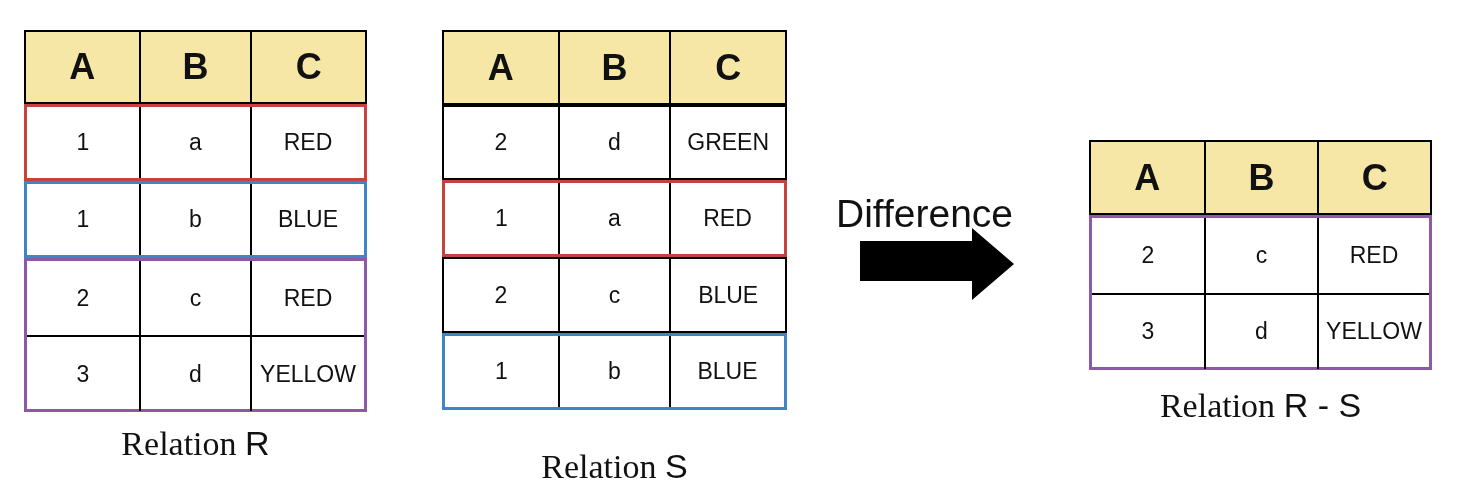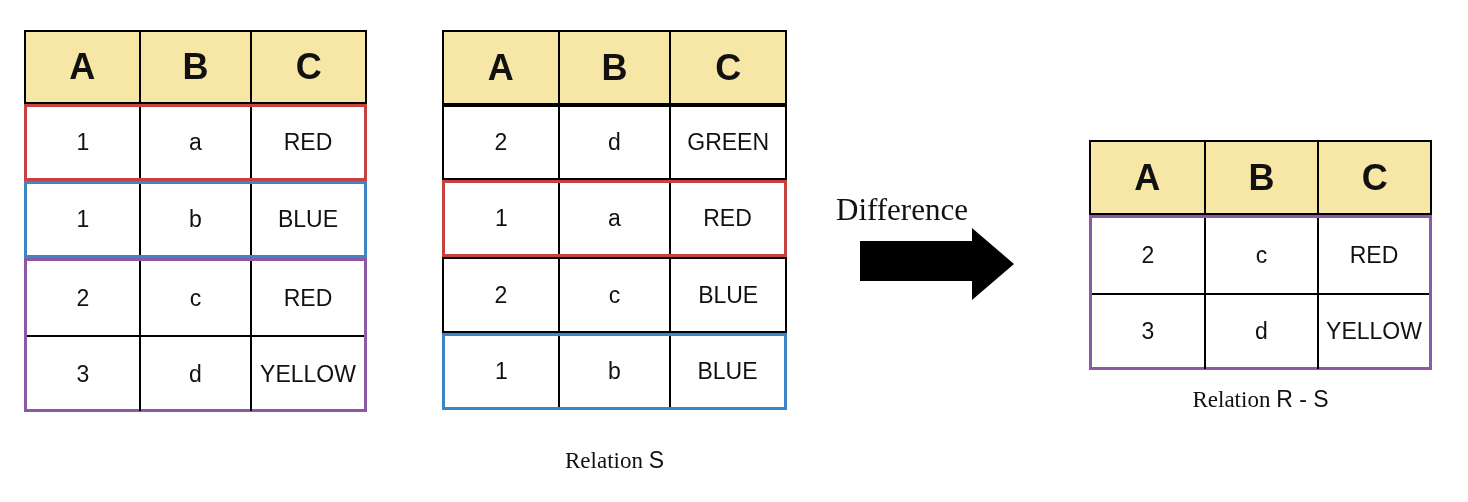--- a/index.html
+++ b/index.html
@@ -22,24 +22,24 @@
   .cols-r{grid-template-columns:114fr 113fr 116fr;}
   .cols-s{grid-template-columns:115fr 113fr 117fr;}
   .cols-res{grid-template-columns:114fr 115fr 114fr;}
   .cell{display:flex;align-items:center;justify-content:center;
         font-size:23px;color:var(--ink);overflow:hidden;white-space:nowrap;}
   .cell + .cell{border-left:2px solid var(--line);}
   .th{font-weight:bold;font-size:36px;background:var(--hdr);}
   .group-row{height:50%;}
   .group-row + .group-row{border-top:2px solid var(--line);}
   .caption{position:absolute;text-align:center;font-family:"Liberation Serif",serif;
-           font-size:23px;color:var(--ink);}
+           font-size:34px;color:var(--ink);}
   .caption .sans{font-family:"Liberation Sans",sans-serif;}
-  .op-label{position:absolute;left:836px;top:192px;font-family:Liberation Serif, serif;
-            font-size:31px;color:var(--ink);}
+  .op-label{position:absolute;left:836px;top:192px;font-family:Liberation Sans, sans-serif;
+            font-size:39px;color:var(--ink);}
   .arrow-wrap{position:absolute;left:860px;top:228px;width:154px;height:72px;}
 </style>
 </head>
 <body>
 
 <div id="stage">
 
   <div class="rel-table" style="left:24px;top:30px;width:343px;">
     <div class="rowbox" style="height:74px;">
       <div class="grid cols-r">
@@ -68,20 +68,21 @@
         <div class="cell">c</div>
         <div class="cell">RED</div>
       </div>
       <div class="grid cols-r group-row">
         <div class="cell">3</div>
         <div class="cell">d</div>
         <div class="cell">YELLOW</div>
       </div>
     </div>
   </div>
+  <div class="caption" style="left:24px;top:424px;width:343px;"><span>Relation </span><span class="sans">R</span></div>
 
   <div class="rel-table" style="left:442px;top:30px;width:345px;">
     <div class="rowbox" style="height:75px;">
       <div class="grid cols-s">
         <div class="cell th">A</div>
         <div class="cell th">B</div>
         <div class="cell th">C</div>
       </div>
     </div>
     <div class="rowbox" style="height:75px;">

